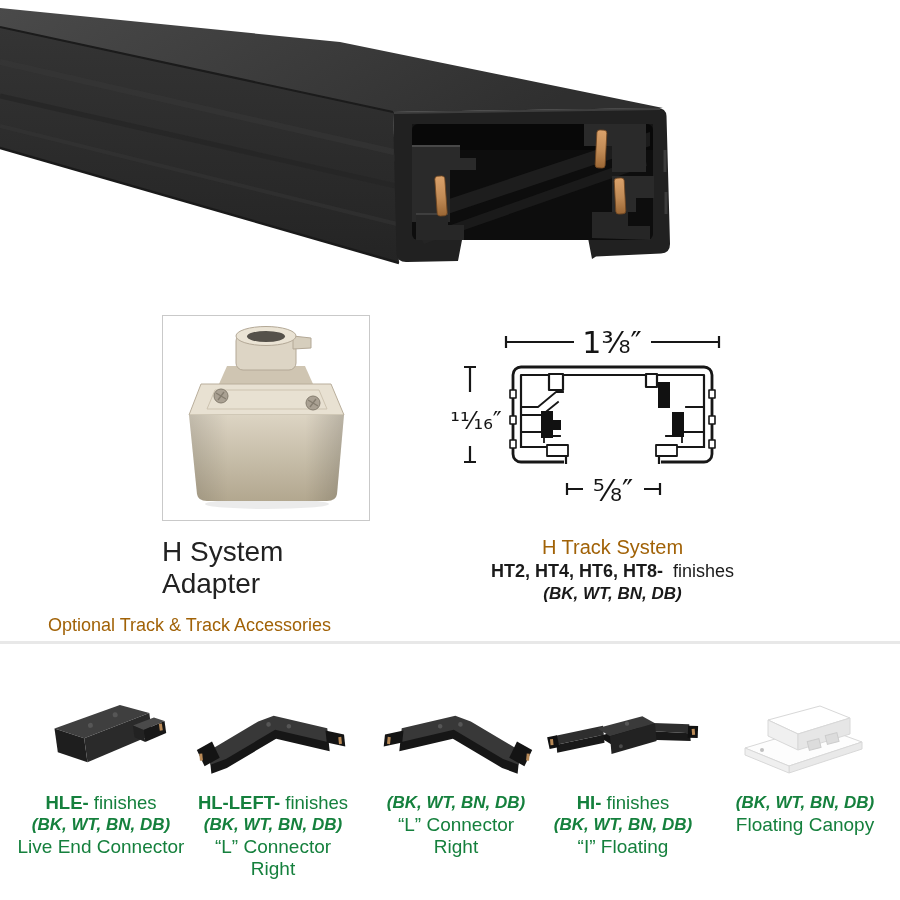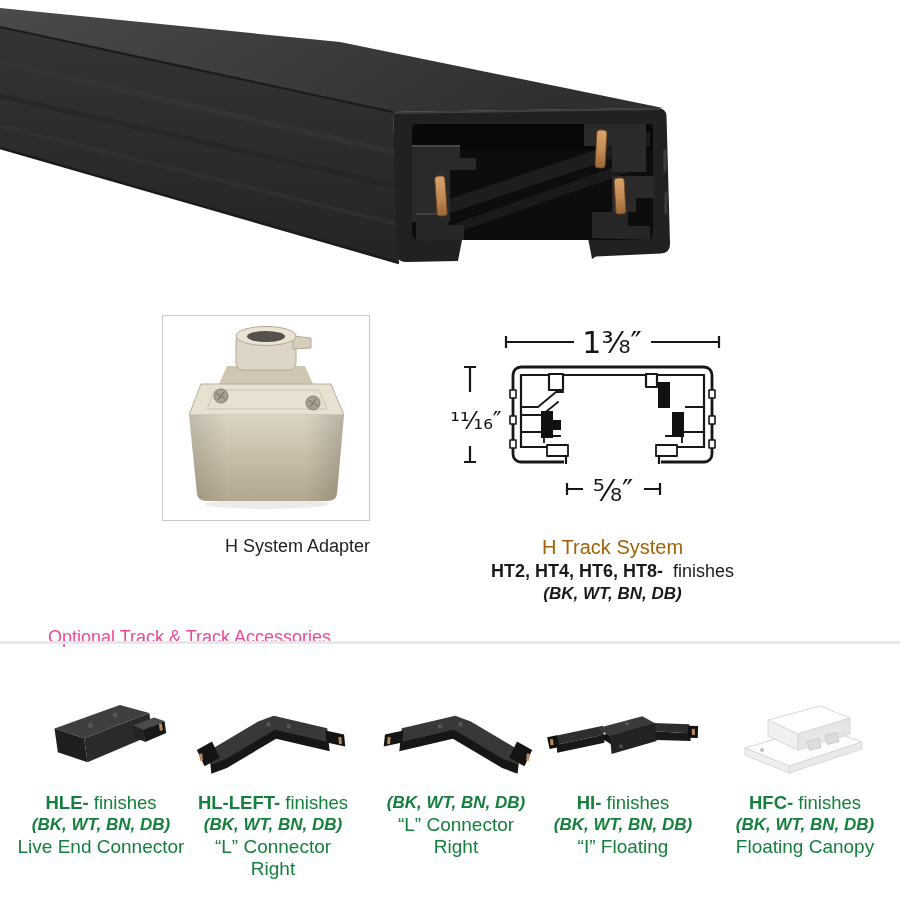--- a/index.html
+++ b/index.html
@@ -3,34 +3,34 @@
 <meta charset="utf-8">
 <style>
   html,body{margin:0;padding:0;background:#ffffff;}
   .stage{
     position:relative;width:900px;height:900px;background:#ffffff;overflow:hidden;
     font-family:"Liberation Sans",sans-serif;color:#1a1a1a;
   }
   .abs{position:absolute;}
   
   .adapter-frame{left:162px;top:315px;width:206px;height:204px;background:#fff;border:1px solid #c9c9c9;}
-  .adapter-caption{left:162px;top:536px;width:208px;text-align:right;font-size:18px;color:#222;}
+  .adapter-caption{left:162px;top:536px;width:208px;text-align:left;font-size:28px;color:#222;}
   
   .diagram{left:450px;top:312px;width:310px;height:200px;}
   .dim{font-family:"DejaVu Sans",sans-serif;fill:#141414;}
   
   .track-caption{left:455px;top:534px;width:315px;text-align:center;}
   .tc-title{font-size:20px;line-height:26px;color:#a16207;}
   .tc-models{font-size:18px;line-height:23px;}
   .b{font-weight:bold;text-align:right;}
   .i{}
   .tc-codes{font-size:17px;line-height:21px;font-weight:bold;font-style:italic;}
   .sp{margin-left:5px;}
   
-  .optional-heading{left:48px;top:615px;font-size:18px;color:#ec4899;margin-top:12px;}
+  .optional-heading{left:48px;top:615px;font-size:18px;color:#a16207;}
   .divider{left:0;top:641px;width:900px;height:3px;background:#e8e8e8;}
   
   .acc{top:686px;width:190px;}
   .acc svg{display:block;}
   .cap{margin-top:6px;text-align:center;color:#15803d;}
   .cap .l1{font-size:18.5px;line-height:22px;}
   .cap .codes{font-size:17px;line-height:22px;font-weight:bold;font-style:italic;}
   .cap .nm{font-size:19px;line-height:22px;}
 </style>
 </head>
@@ -297,20 +297,18 @@
         <polygon points="35,62 79,80 79,87 35,69" fill="#efefef"></polygon>
         <polygon points="58,34 110,20 140,32 88,48" fill="#ffffff"></polygon>
         <polygon points="58,34 88,48 88,64 58,50" fill="#f0f0f0"></polygon>
         <polygon points="88,48 140,32 140,48 88,64" fill="#e6e6e6"></polygon>
         <rect x="98" y="54" width="12" height="9" fill="#dcdcdc" stroke="#cccccc" transform="rotate(-14 104 58)"></rect>
         <rect x="116" y="48" width="12" height="9" fill="#dcdcdc" stroke="#cccccc" transform="rotate(-14 122 52)"></rect>
         <circle cx="52" cy="64" r="2" fill="#c0c0c0" stroke="none"></circle>
       </g>
     </svg>
     <div class="cap">
-      <div class="l1"><span class="b">HFC-</span>
-        <span class="i">finishes</span></div>
       <div class="codes">(BK, WT, BN, DB)</div>
       <div class="nm">Floating Canopy</div>
     </div>
   </div>
 
 </div>
 
 </body></html>

